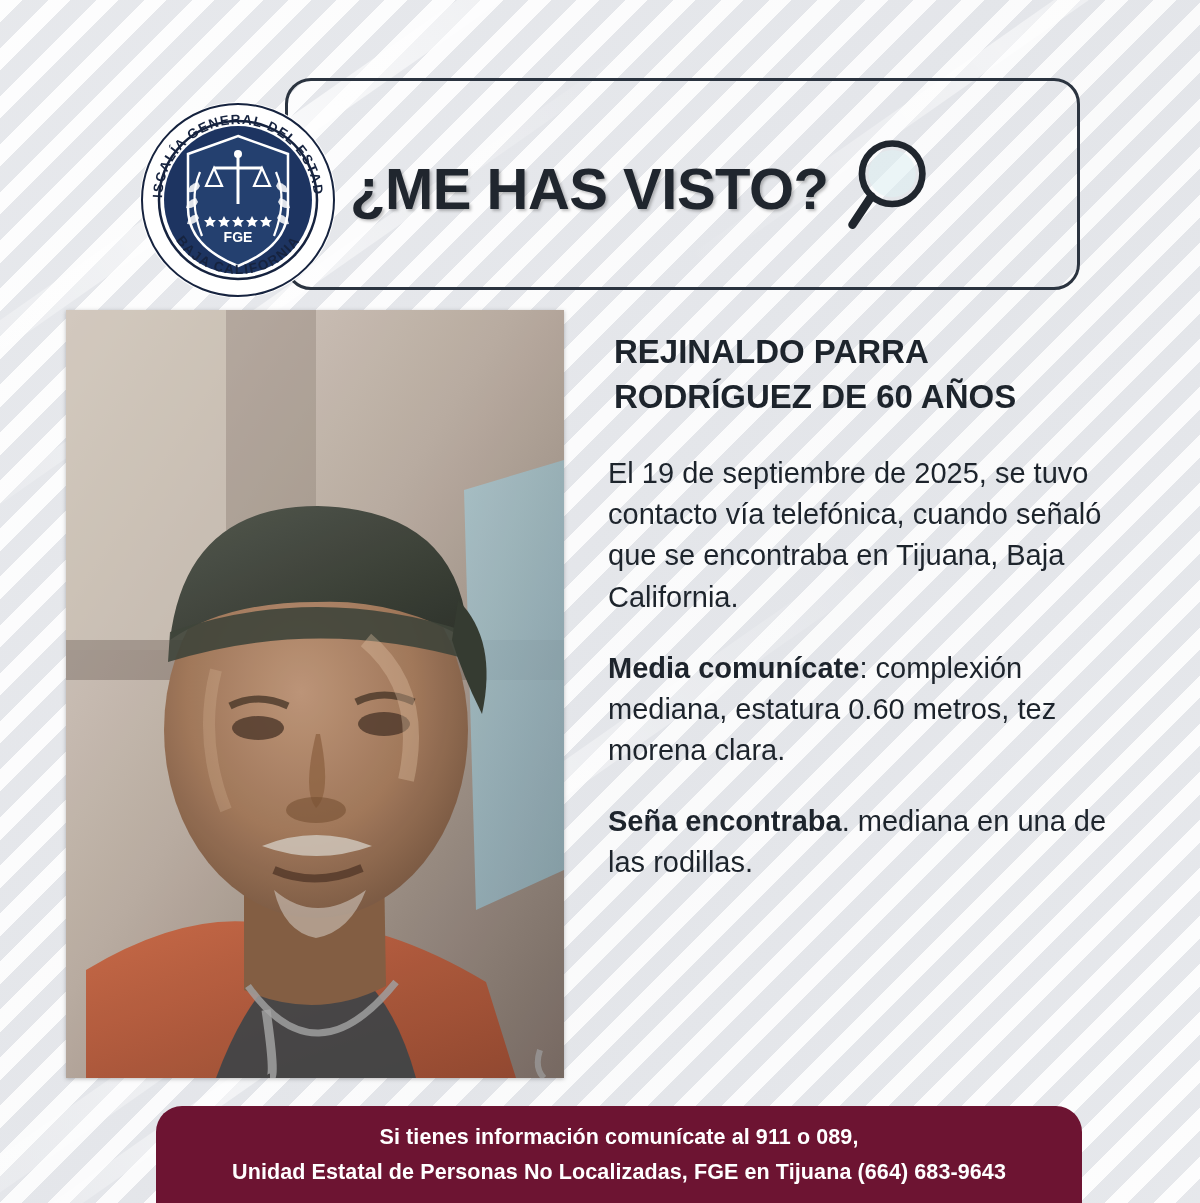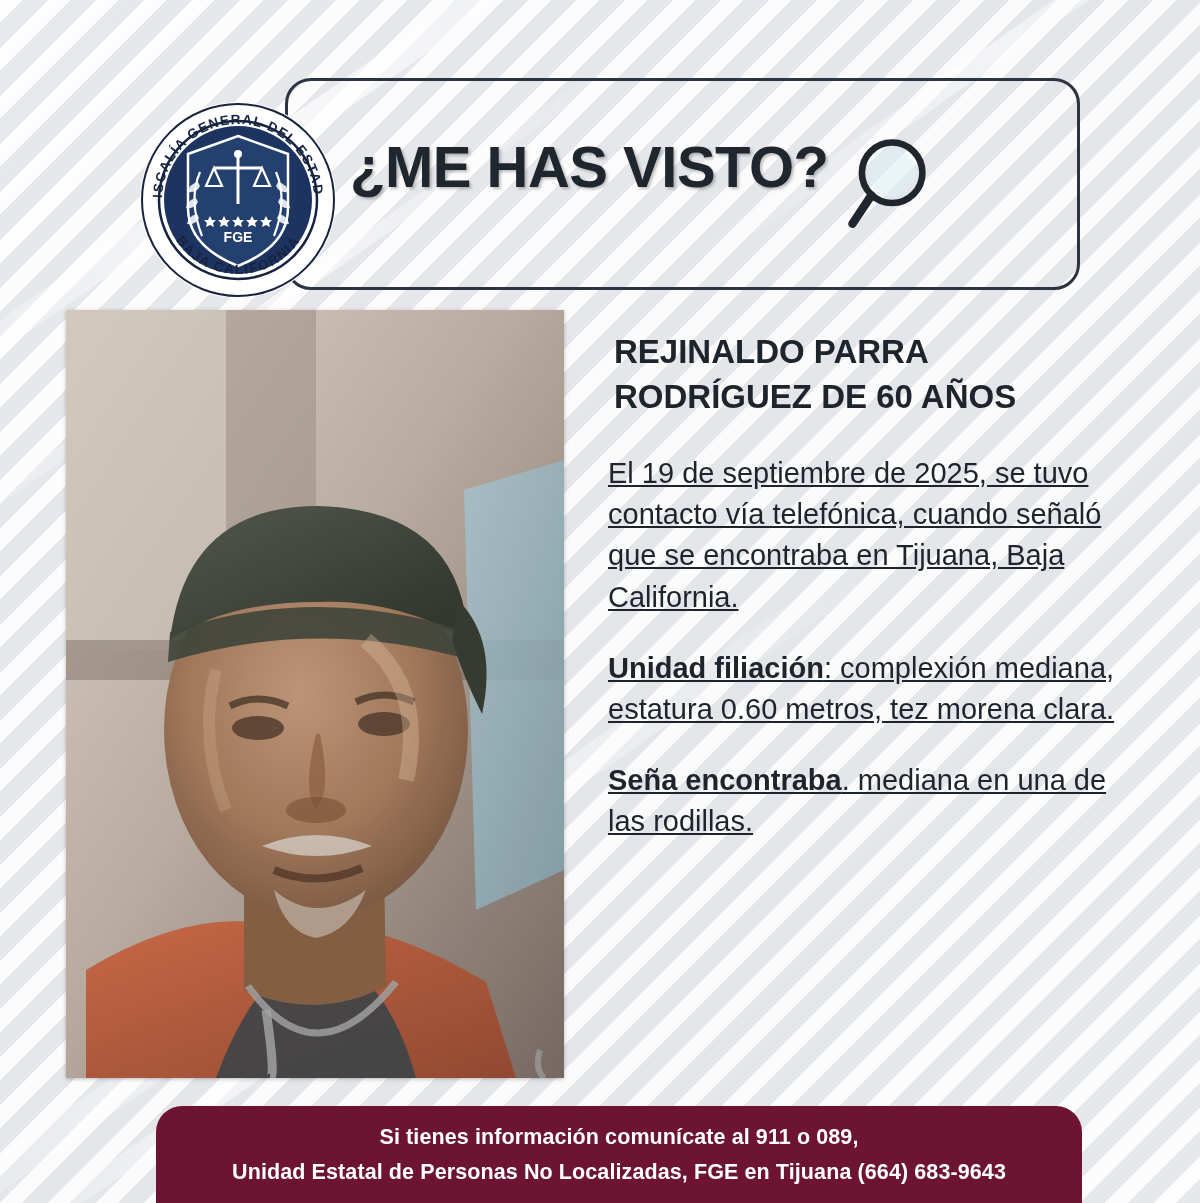--- a/index.html
+++ b/index.html
@@ -53,21 +53,21 @@
     border-radius: 26px;
     background: transparent;
   }
   #title-row {
     position: absolute;
     left: 230px;
     top: 55px;
     width: 720px;
     height: 110px;
     display: flex;
-    align-items: flex-start;
+    align-items: center;
     gap: 14px;
   }
   #poster-title {
     font-size: 58px;
     font-weight: bold;
     color: #20262e;
     letter-spacing: -0.5px;
     text-shadow: 2px 2px 3px rgba(0,0,0,0.25);
     white-space: nowrap;
   }
@@ -109,21 +109,20 @@
     font-weight: bold;
     line-height: 1.35;
     margin-bottom: 34px;
     padding: 0 14px;
   }
   .para {
     font-size: 29px;
     line-height: 1.42;
     margin-bottom: 30px;
     padding: 0 8px;
-    text-decoration: underline;
   }
   .para b { font-weight: bold; }
 
   
   #footer {
     position: absolute;
     left: 156px;
     top: 1106px;
     width: 926px;
     height: 97px;
@@ -295,21 +294,21 @@
       <rect x="0" y="0" width="498" height="768" fill="#ffffff" opacity="0.05"></rect>
     </svg>
   </div>
 
   <div id="info">
     <div id="person-name">REJINALDO PARRA RODRÍGUEZ DE 60 AÑOS</div>
 
     <div class="para">El 19 de septiembre de 2025, se tuvo contacto vía telefónica, cuando señaló que se encontraba en Tijuana, Baja California.</div>
 
     <div class="para">
-      <b>Unidad filiación</b><span>: complexión mediana, estatura 0.60 metros, tez morena clara.</span>
+      <b>Media comunícate</b><span>: complexión mediana, estatura 0.60 metros, tez morena clara.</span>
     </div>
 
     <div class="para">
       <b>Seña encontraba</b><span>. mediana en una de las rodillas.</span>
     </div>
   </div>
 
   <div id="footer">
     <div class="fline">Si tienes información comunícate al 911 o 089,</div>
     <div class="fline">Unidad Estatal de Personas No Localizadas, FGE en Tijuana (664) 683-9643</div>

